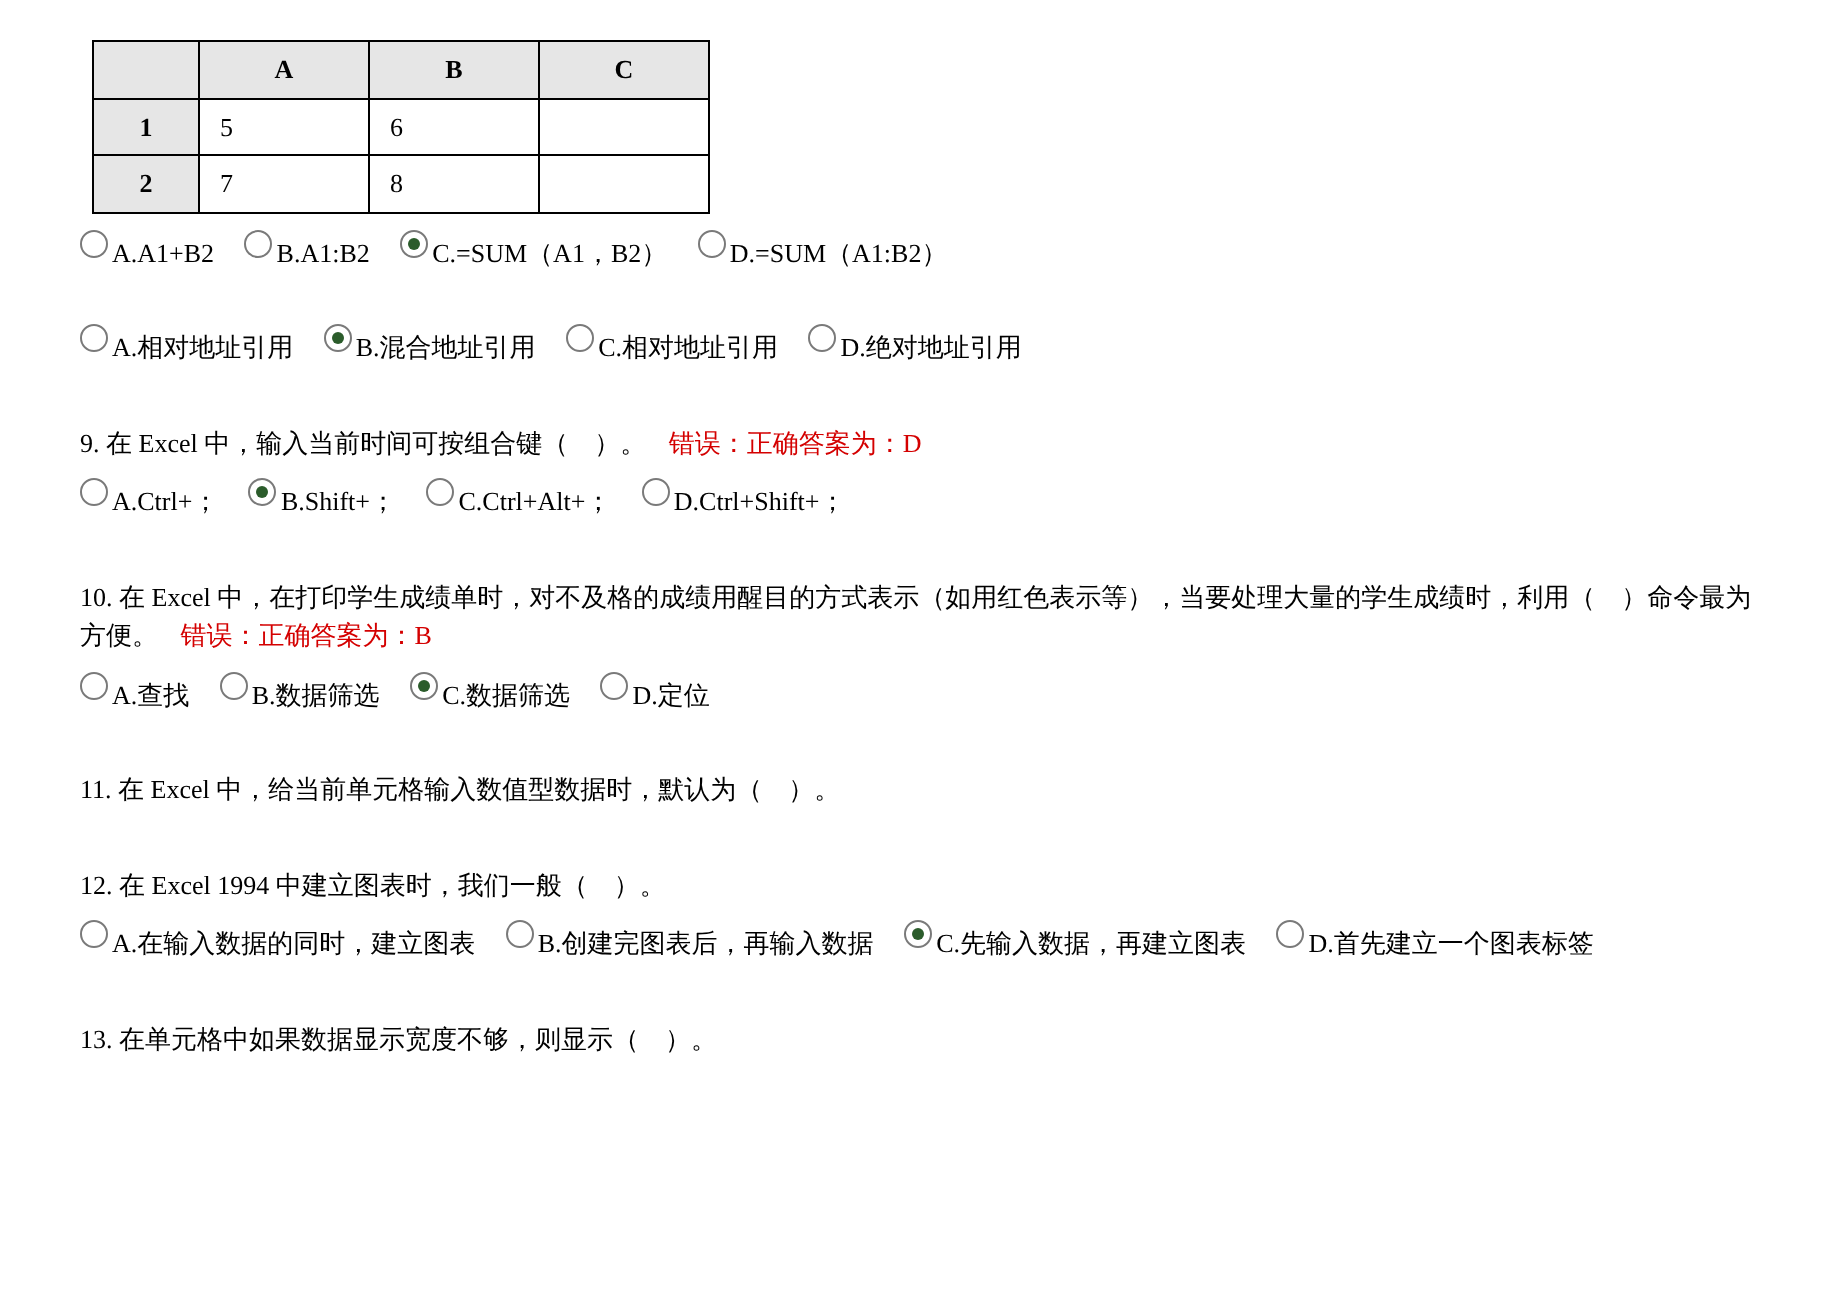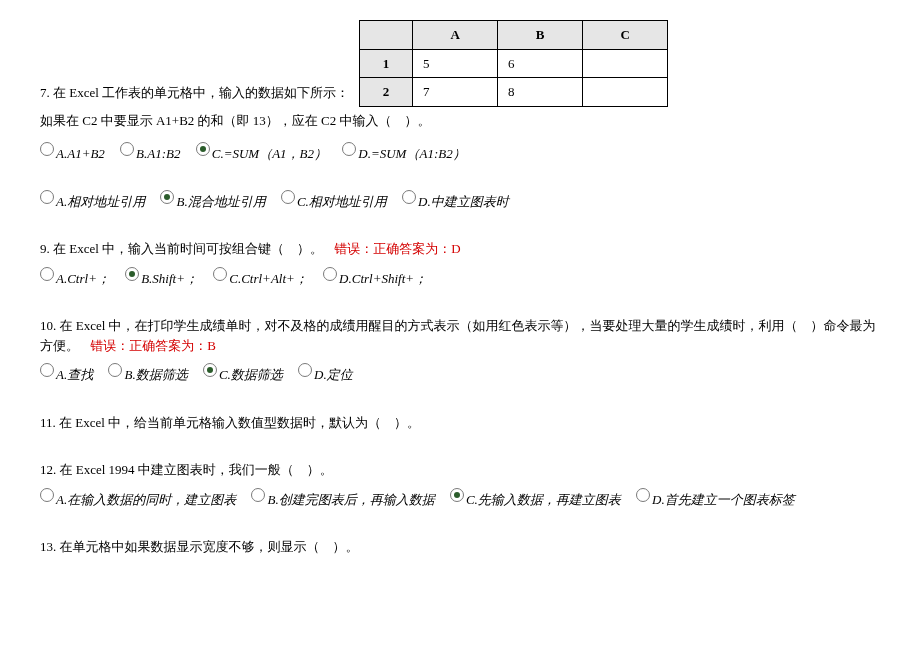--- a/index.html
+++ b/index.html
@@ -14,21 +14,20 @@
     .question-block {
       margin-bottom: 28px;
     }
     .options-row {
       margin-top: 10px;
     }
     .option-wrap {
       display: inline-block;
       margin-right: 12px;
       white-space: nowrap;
-      font-style: italic;
     }
     .radio {
       display: inline-block;
       width: 12px;
       height: 12px;
       border: 1px solid #7a7a7a;
       border-radius: 50%;
       vertical-align: middle;
       margin-right: 2px;
       position: relative;
@@ -85,21 +84,20 @@
     }
     .q7-line .lead, .q7-line .trail {
       padding-bottom: 4px;
     }
   </style>
 </head>
 <body>
 
 <div class="question-block">
   <div class="q7-line">
-    <span class="lead">7. 在 Excel 工作表的单元格中，输入的数据如下所示：</span>
     <span class="inline-table-wrap">
       <table class="excel">
         <tbody>
             <tr>
           <th class="rowhead"></th>
           <th>A</th>
           <th>B</th>
           <th>C</th>
         </tr>
         <tr>
@@ -110,36 +108,35 @@
         </tr>
         <tr>
           <td class="rowhead">2</td>
           <td>7</td>
           <td>8</td>
           <td></td>
         </tr>
       </tbody>
         </table>
     </span>
-    <span class="trail">如果在 C2 中要显示 A1+B2 的和（即 13），应在 C2 中输入（　）。</span>
   </div>
   <div class="options-row">
     <span class="option-wrap"><span class="radio"></span><span>A.A1+B2</span></span>
     <span class="option-wrap"><span class="radio"></span><span>B.A1:B2</span></span>
     <span class="option-wrap"><span class="radio selected"></span><span>C.=SUM（A1，B2）</span></span>
     <span class="option-wrap"><span class="radio"></span><span>D.=SUM（A1:B2）</span></span>
   </div>
 </div>
 
 <div class="question-block">
   <div class="options-row">
     <span class="option-wrap"><span class="radio"></span><span>A.相对地址引用</span></span>
     <span class="option-wrap"><span class="radio selected"></span><span>B.混合地址引用</span></span>
     <span class="option-wrap"><span class="radio"></span><span>C.相对地址引用</span></span>
-    <span class="option-wrap"><span class="radio"></span><span>D.中建立图表时</span></span>
+    <span class="option-wrap"><span class="radio"></span><span>D.绝对地址引用</span></span>
   </div>
 </div>
 
 <div class="question-block">
   <div>
     <span>9. 在 Excel 中，输入当前时间可按组合键（　）。</span>
     <span class="error-note">错误：正确答案为：D</span>
   </div>
   <div class="options-row">
     <span class="option-wrap"><span class="radio"></span><span>A.Ctrl+；</span></span>

